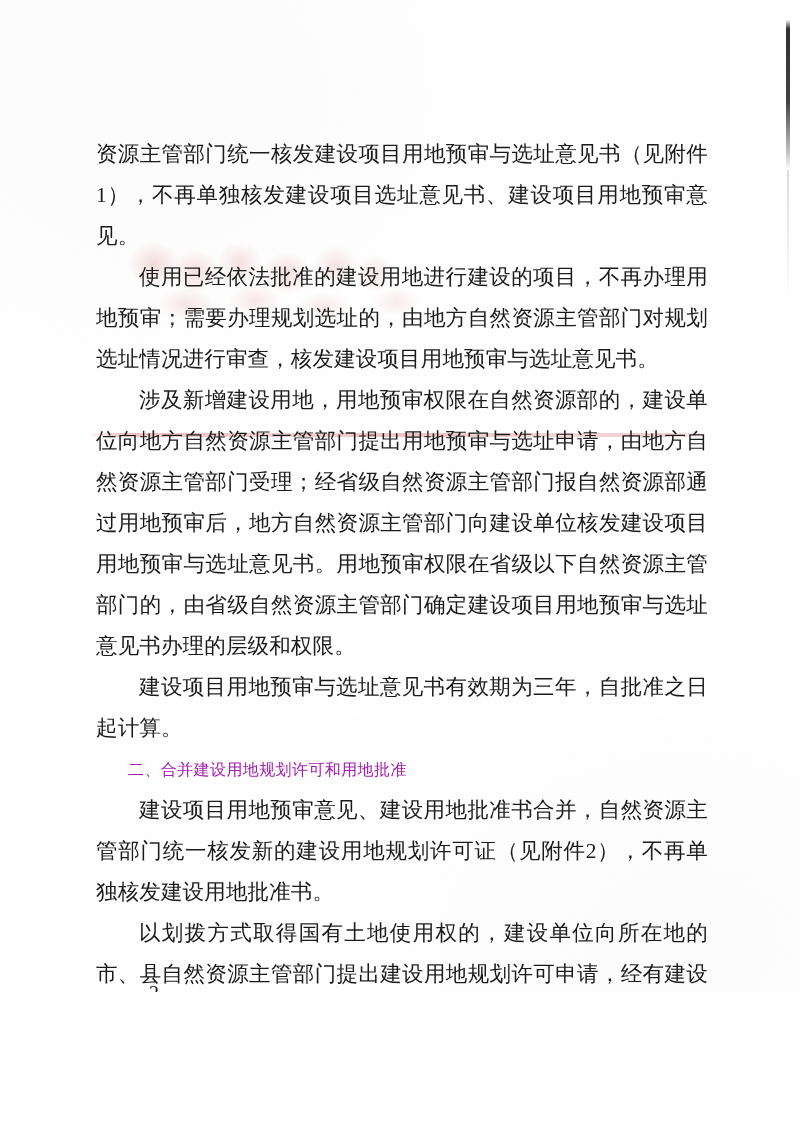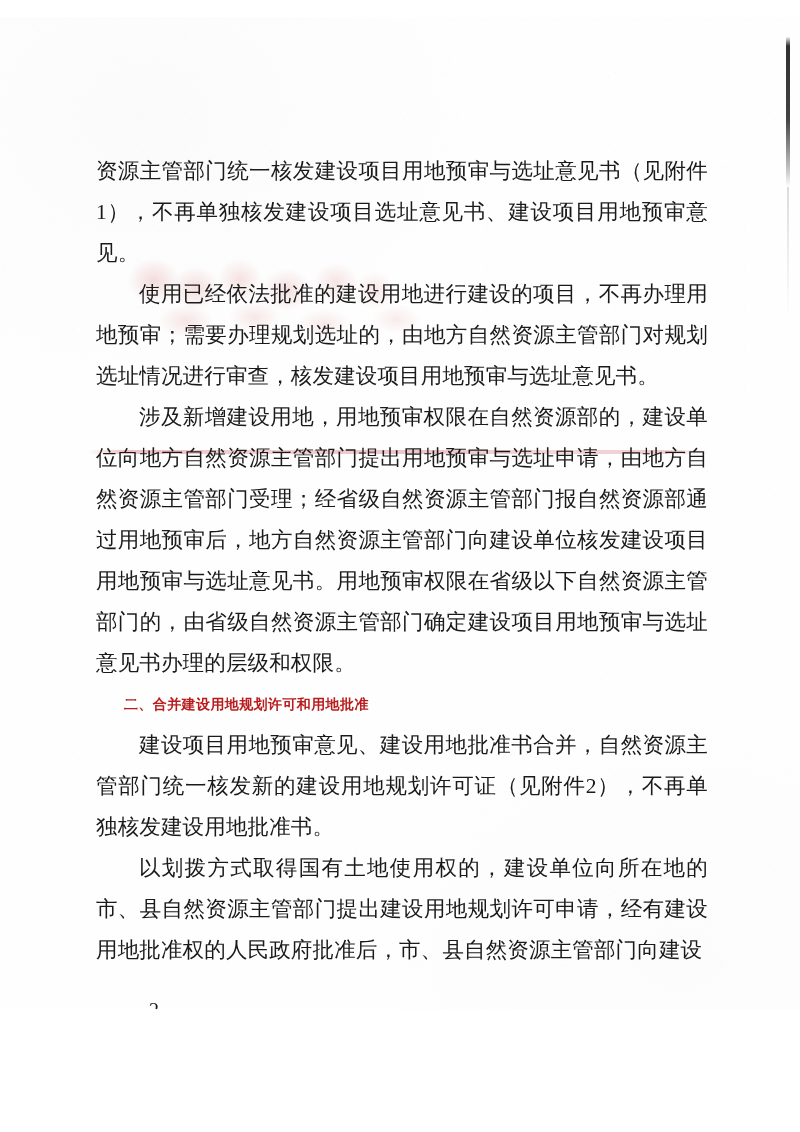--- a/index.html
+++ b/index.html
@@ -6,21 +6,21 @@
   html, body {
     margin: 0;
     padding: 0;
     background: #ffffff;
   }
 
   #page {
     position: relative;
     width: 800px;
     height: 992px;
-    margin: 17px auto;
+    margin: 0 auto;
     background: #fefefe;
     overflow: hidden;
     font-family: "Liberation Serif", "DejaVu Serif", serif;
     color: #151515;
   }
 
   
   #paper-grain {
     position: absolute;
     inset: 0;
@@ -131,26 +131,26 @@
     text-align: justify;
     text-justify: inter-character;
     text-align-last: left;
     color: #1a1a1a;
     font-family: "Liberation Serif", "DejaVu Serif", serif;
   }
   .para.indent { text-indent: 2em; }
 
   .heading {
     margin: 0;
-    font-size: 14px;
+    font-size: 16px;
     line-height: 41px;
     text-indent: 2em;
-    font-weight: bold;
+    font-weight: normal;
     letter-spacing: 0.4px;
-    color: #b91c1c;
+    color: #a21caf;
     font-family: "Liberation Sans", "DejaVu Sans", sans-serif;
   }
 
   
   #page-number {
     position: absolute;
     left: 118px;
     top: 982px;
     font-size: 20px;
     letter-spacing: 3px;
@@ -176,20 +176,21 @@
   <div id="scan-edge-tail"></div>
 
   <div id="text-column">
 
     <p class="para">资源主管部门统一核发建设项目用地预审与选址意见书（见附件1），不再单独核发建设项目选址意见书、建设项目用地预审意见。</p>
 
     <p class="para indent">使用已经依法批准的建设用地进行建设的项目，不再办理用地预审；需要办理规划选址的，由地方自然资源主管部门对规划选址情况进行审查，核发建设项目用地预审与选址意见书。</p>
 
     <p class="para indent">涉及新增建设用地，用地预审权限在自然资源部的，建设单位向地方自然资源主管部门提出用地预审与选址申请，由地方自然资源主管部门受理；经省级自然资源主管部门报自然资源部通过用地预审后，地方自然资源主管部门向建设单位核发建设项目用地预审与选址意见书。用地预审权限在省级以下自然资源主管部门的，由省级自然资源主管部门确定建设项目用地预审与选址意见书办理的层级和权限。</p>
 
+    <p class="para indent">建设项目用地预审与选址意见书有效期为三年，自批准之日起计算。</p>
 
     <h2 class="heading">二、合并建设用地规划许可和用地批准</h2>
 
     <p class="para indent">建设项目用地预审意见、建设用地批准书合并，自然资源主管部门统一核发新的建设用地规划许可证（见附件2），不再单独核发建设用地批准书。</p>
 
     <p class="para indent">以划拨方式取得国有土地使用权的，建设单位向所在地的市、县自然资源主管部门提出建设用地规划许可申请，经有建设用地批准权的人民政府批准后，市、县自然资源主管部门向建设</p>
 
   </div>
 
   <div id="page-number">— 2 —</div>

